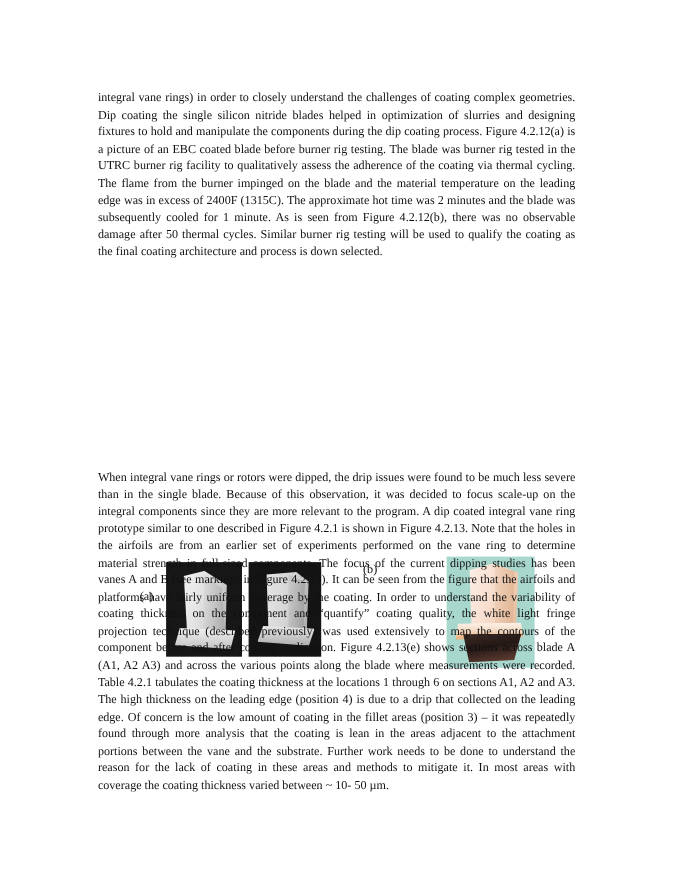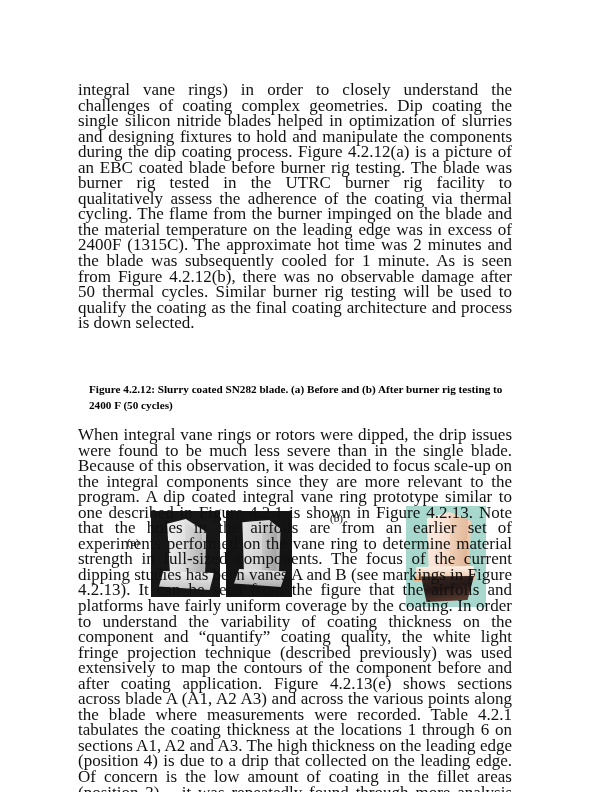--- a/index.html
+++ b/index.html
@@ -12,23 +12,23 @@
     width: 612px;
     height: 792px;
     background: #ffffff;
     overflow: hidden;
     font-family: "Liberation Serif", "DejaVu Serif", serif;
     color: #000000;
   }
 
   .body-text {
     position: absolute;
-    left: 78px;
+    left: 89px;
     width: 434px;
-    font-size: 17px;
+    font-size: 11px;
     line-height: 15.55px;
     text-align: justify;
     text-justify: inter-word;
     color: #111111;
     margin-top: 16px;
   }
 
   #para-intro { top: 66px; }
   #para-body  { top: 411px; }
 
@@ -233,21 +233,20 @@
       <div class="blade-wrap">
         <div class="airfoil-3"></div>
         <div class="airfoil-3b"></div>
         <div class="platform-3"></div>
         <div class="root-3"></div>
       </div>
     </div>
 
   </div>
 
-  <p class="caption">Figure 4.2.12:  Slurry coated SN282 blade. (a) Before and (b) After burner rig testing to 2400 F (50 cycles)</p>
 
   <p class="body-text" id="para-body">When integral vane rings or rotors were dipped, the drip issues were found to be much less severe than in the single blade.  Because of this observation, it was decided to focus scale-up on the integral components since they are more relevant to the program.  A dip coated integral vane ring prototype similar to one described in Figure 4.2.1 is shown in Figure 4.2.13.  Note that the holes in the airfoils are from an earlier set of experiments performed on the vane ring to determine material strength in full-sized components.  The focus of the current dipping studies has been vanes A and B (see markings in Figure 4.2.13).  It can be seen from the figure that the airfoils and platforms have fairly uniform coverage by the coating.  In order to understand the variability of coating thickness on the component and “quantify” coating quality, the white light fringe projection technique (described previously) was used extensively to map the contours of the component before and after coating application.  Figure 4.2.13(e) shows sections across blade A (A1, A2 A3) and across the various points along the blade where measurements were recorded.  Table 4.2.1 tabulates the coating thickness at the locations 1 through 6 on sections A1, A2 and A3.  The high thickness on the leading edge (position 4) is due to a drip that collected on the leading edge.  Of concern is the low amount of coating in the fillet areas (position 3) – it was repeatedly found through more analysis that the coating is lean in the areas adjacent to the attachment portions between the vane and the substrate.  Further work needs to be done to understand the reason for the lack of coating in these areas and methods to mitigate it.  In most areas with coverage the coating thickness varied between ~ 10- 50 µm.</p>
 
   <div class="footer">
 
     
 
     
 
     

